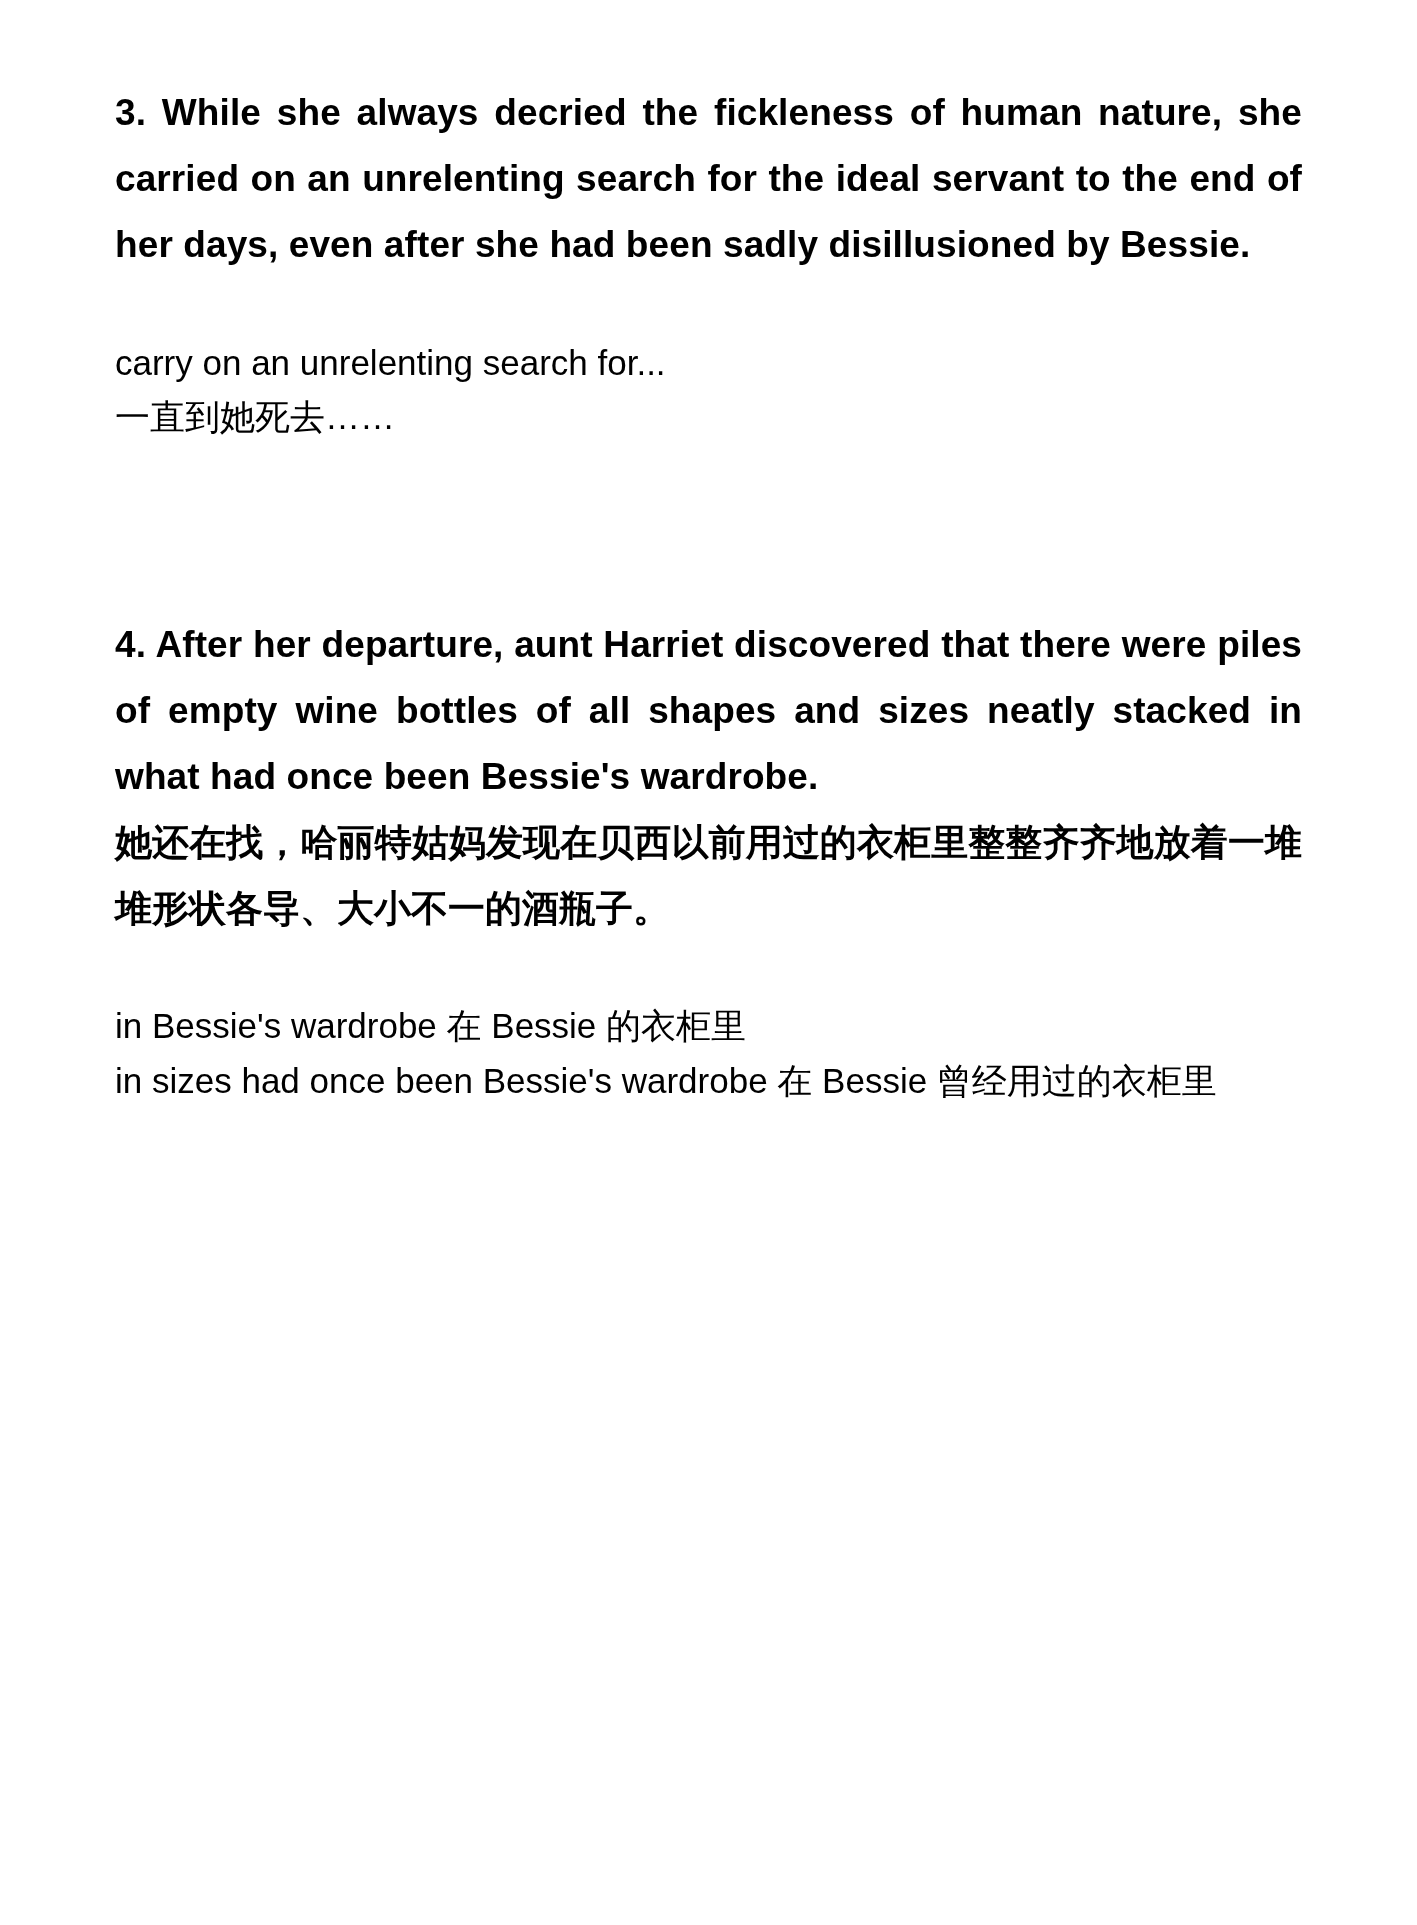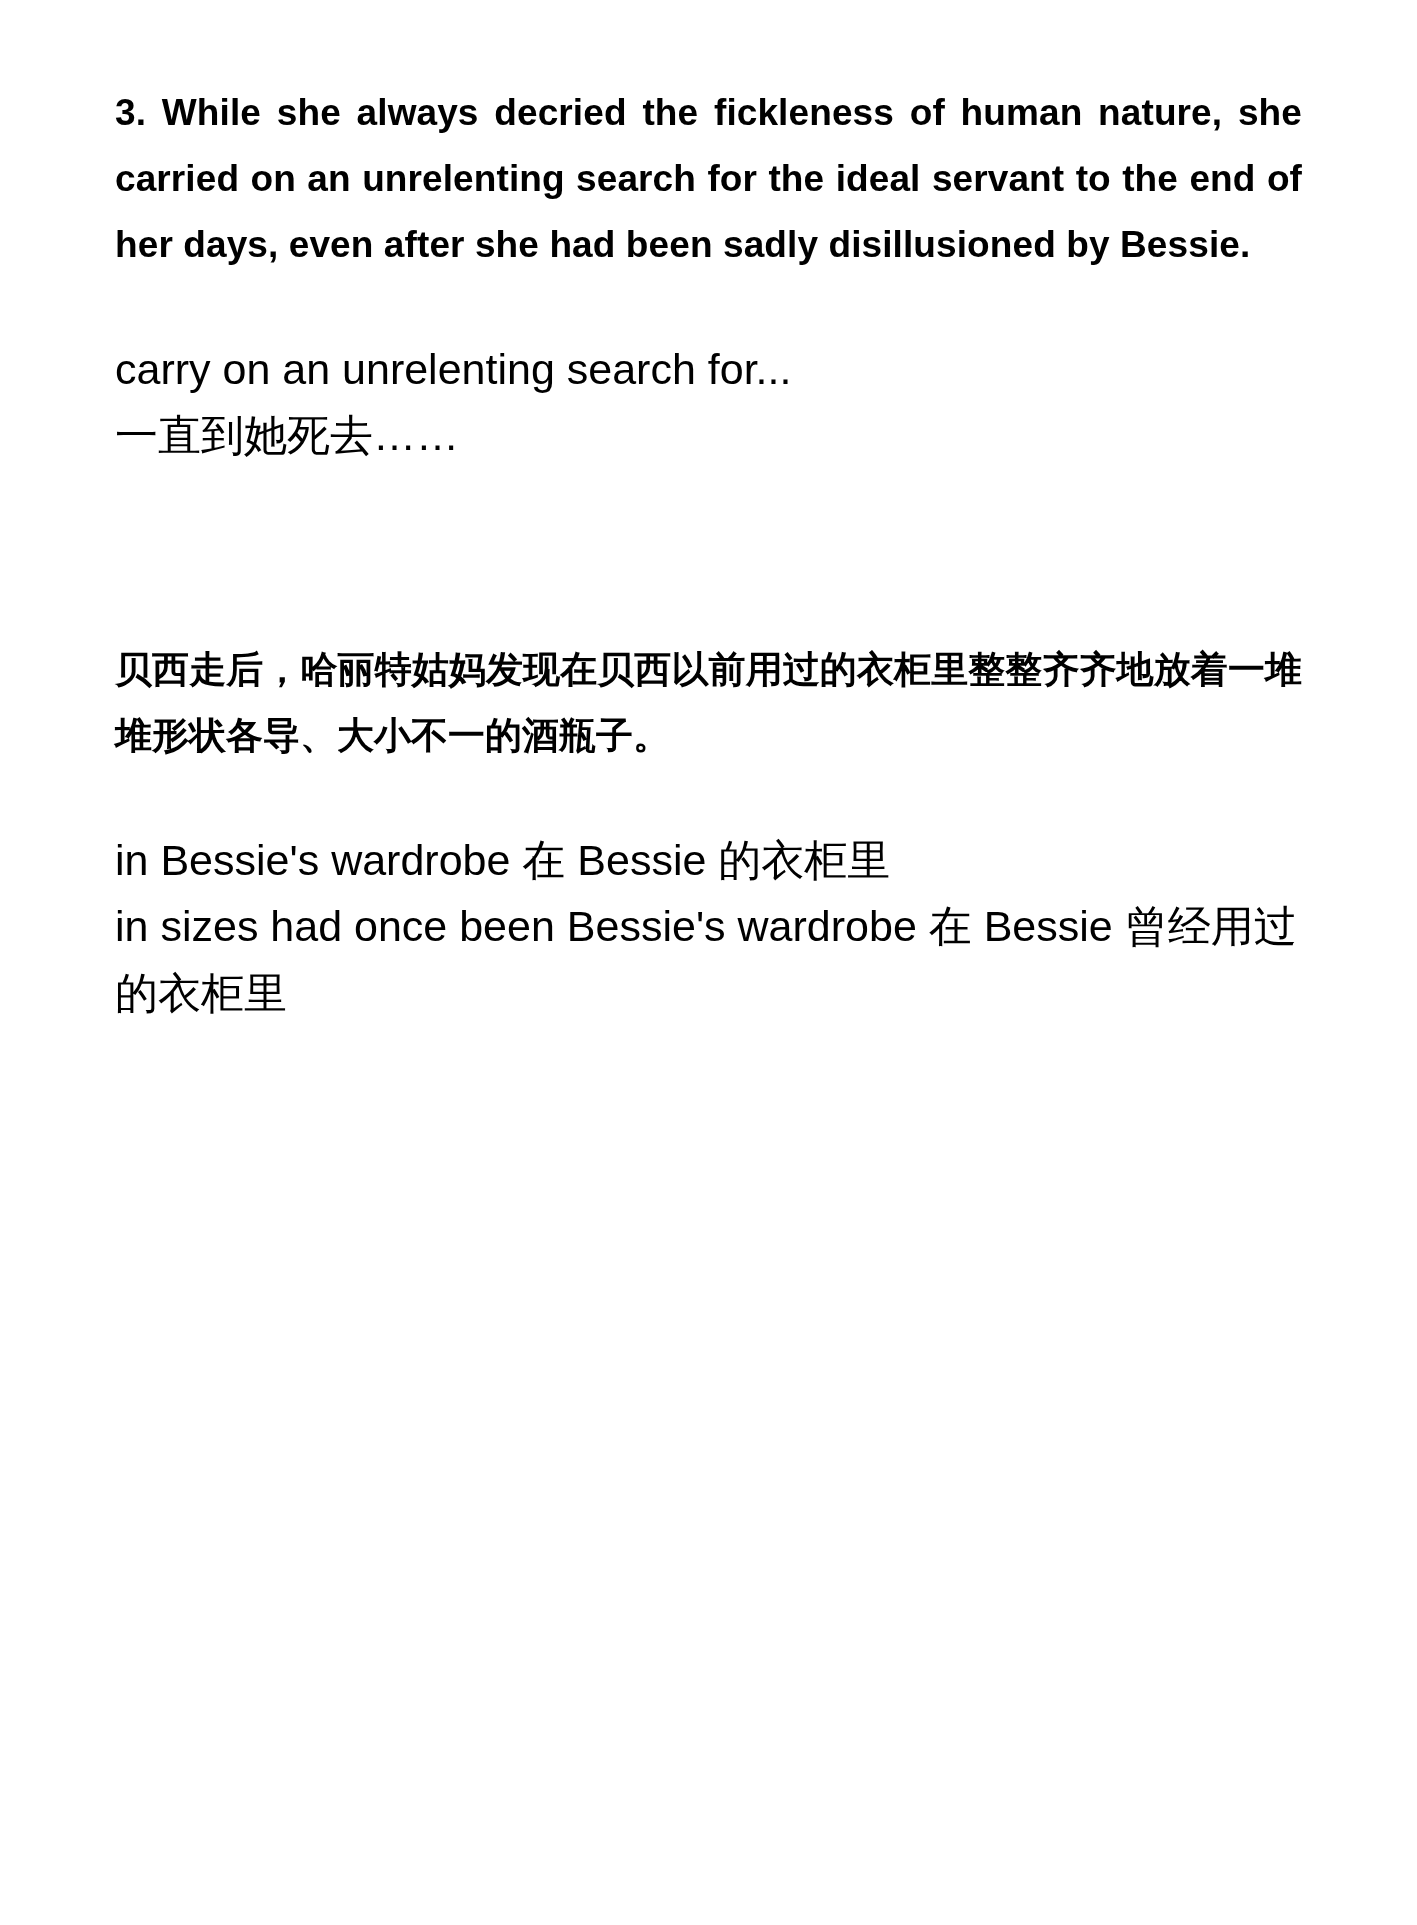--- a/index.html
+++ b/index.html
@@ -36,21 +36,21 @@
   .entry-zh-bold {
     font-weight: bold;
     font-size: 37px;
     line-height: 1.78;
     text-align: justify;
     text-align-last: left;
     margin: 0;
   }
   .note {
     font-weight: normal;
-    font-size: 43px;
+    font-size: 35px;
     line-height: 1.55;
     margin: 0;
   }
   .note-line {
     margin: 0;
     white-space: normal;
   }
   .gap-small { height: 58px; }
   .gap-block { height: 168px; }
 </style>
@@ -66,21 +66,22 @@
 
     <div class="note">
       <p class="note-line">carry on an unrelenting search for...</p>
       <p class="note-line">一直到她死去……</p>
     </div>
   </div>
 
   <div class="gap-block"></div>
 
   <div class="entry">
-    <p class="entry-zh-bold">贝西走后，哈丽特姑妈发现在贝西以前用过的衣柜里整整齐齐地放着一堆堆形状各导、大小不一的酒瓶子。</p>
+    <p class="entry-en-bold">4. After her departure, aunt Harriet discovered that there were piles of empty wine bottles of all shapes and sizes neatly stacked in what had once been Bessie's wardrobe.</p>
+    <p class="entry-zh-bold">她还在找，哈丽特姑妈发现在贝西以前用过的衣柜里整整齐齐地放着一堆堆形状各导、大小不一的酒瓶子。</p>
 
     <div class="gap-small"></div>
 
     <div class="note">
       <p class="note-line">in Bessie's wardrobe  在 Bessie 的衣柜里</p>
       <p class="note-line">in sizes had once been Bessie's wardrobe  在 Bessie 曾经用过的衣柜里</p>
     </div>
   </div>
 
 </div>

